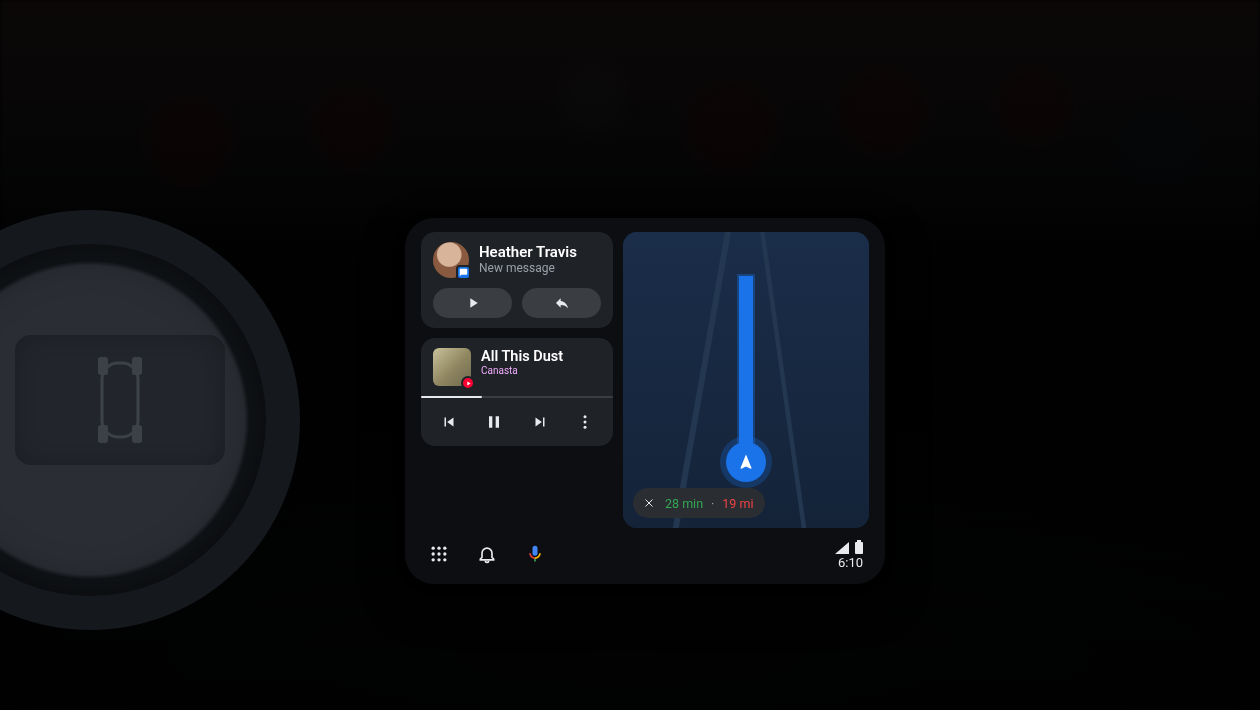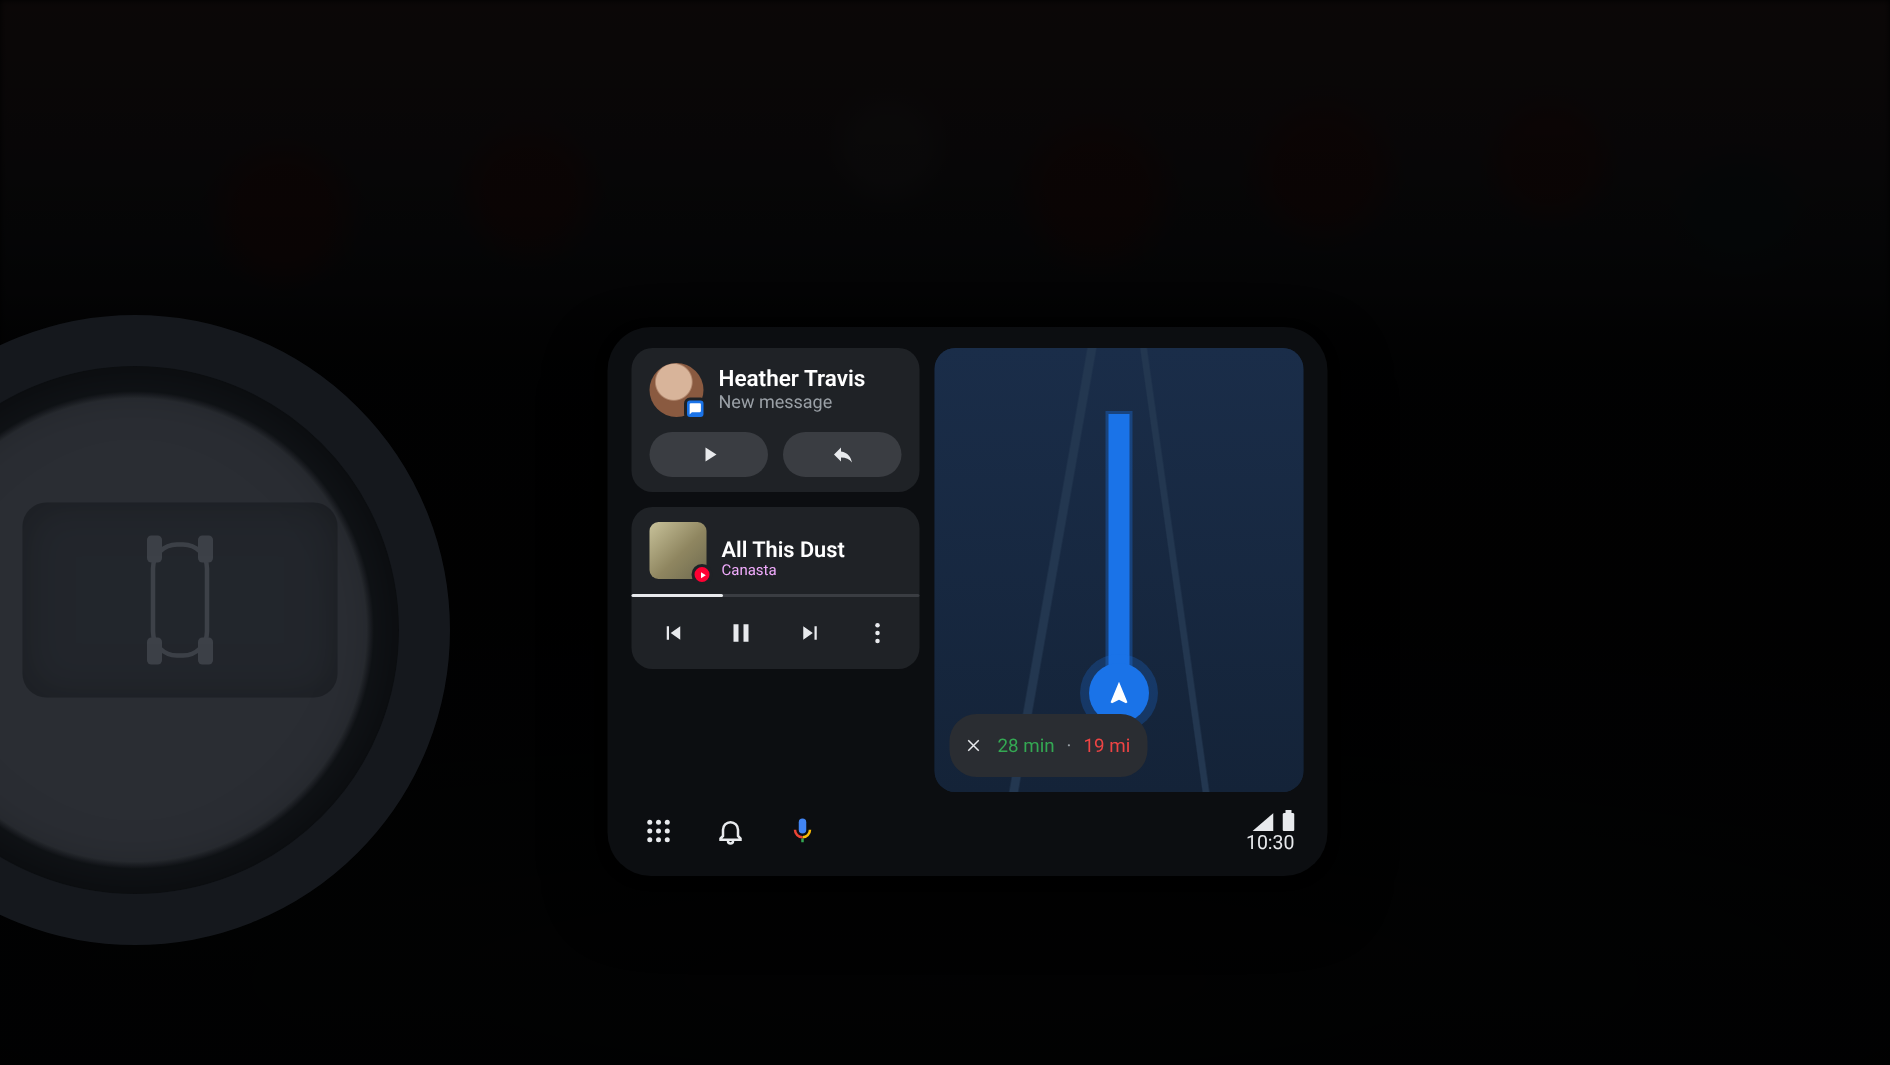--- a/index.html
+++ b/index.html
@@ -70,21 +70,21 @@
   .avatar { width:36px; height:36px; border-radius:50%; background: radial-gradient(circle at 45% 35%, #d8b49a 0 38%, #8a5a40 42% 100%); }
   .avatar-badge{position:absolute;right:-2px;bottom:-2px;width:15px;height:15px;border-radius:4px;background:#1a73e8;border:2px solid #1f2226;display:flex;align-items:center;justify-content:center}
   .avatar-badge svg{width:9px;height:9px}
   .msg-texts{line-height:1.15}
   .msg-name { font-size:15px; font-weight:600; color:#fff;}
   .msg-sub  { font-size:12px; color:#9aa0a6;}
   .msg-actions{display:flex;gap:10px;margin-top:10px}
   .pill{flex:1;height:30px;border-radius:15px;background:#3a3d42;display:flex;align-items:center;justify-content:center;cursor:pointer}
   .pill svg{width:16px;height:16px;fill:#e8eaed}
   
-  .media-head{display:flex;gap:10px;align-items:flex-end}
+  .media-head{display:flex;gap:10px;align-items:flex-start}
   .art{width:38px;height:38px;border-radius:6px;position:relative;flex:none;
        background:linear-gradient(135deg,#c8c29a,#8f8660 55%,#6e6a4f)}
   .art-badge{position:absolute;right:-4px;bottom:-4px;width:14px;height:14px;border-radius:50%;background:#ff0033;border:2px solid #1f2226;display:flex;align-items:center;justify-content:center}
   .art-badge svg{width:7px;height:7px;fill:#fff}
   .trk-title{font-size:14.5px;font-weight:600;color:#fff}
   .trk-artist{font-size:10px;color:#f0abfc}
   .progress{height:2px;background:#3a3d42;border-radius:1px;margin:10px -12px 0 -12px;position:relative}
   .progress .fill{height:100%;background:#e8eaed;border-radius:1px}
   .media-ctrls{display:flex;align-items:center;justify-content:space-between;margin-top:10px;padding:0 2px}
   .mctrl{width:28px;height:28px;display:flex;align-items:center;justify-content:center;cursor:pointer}
@@ -101,21 +101,21 @@
          background:#1a73e8;box-shadow:0 0 0 2px rgba(26,115,232,.35)}
   .puck{position:absolute;left:50%;top:210px;transform:translateX(-50%);width:40px;height:40px;border-radius:50%;
         background:#1a73e8;display:flex;align-items:center;justify-content:center;
         box-shadow:0 0 0 6px rgba(26,115,232,.25)}
   .puck svg{width:18px;height:18px;fill:#fff}
   .dir-banner{position:absolute;left:10px;right:10px;top:10px;background:#0f9d58;border-radius:10px;
               padding:7px 10px 8px 10px;color:#fff;display:flex;gap:10px;align-items:flex-start}
   .dir-banner .arrow{width:24px;height:24px;flex:none;margin-top:2px}
   .dir-dist{font-size:12px;opacity:.9;line-height:1}
   .dir-road{font-size:14px;font-weight:700;line-height:1.2;margin-top:2px}
-  .eta{position:absolute;left:10px;bottom:10px;background:#2a2d32;border-radius:18px;height:42px;
+  .eta{position:absolute;left:10px;bottom:10px;background:#2a2d32;border-radius:18px;height:30px;
        display:flex;align-items:center;gap:8px;padding:0 12px 0 8px;font-size:12.5px}
   .eta .x{width:16px;height:16px;display:flex;align-items:center;justify-content:center;cursor:pointer}
   .eta .x svg{width:12px;height:12px;stroke:#e8eaed;stroke-width:2;fill:none}
   .eta .t{color:#34a853}
   .eta .dot{color:#9aa0a6}
   .eta .d{color:#ef4444}
   
   .bottombar{height:40px;margin-top:6px;display:flex;align-items:center;justify-content:space-between;padding:0 6px}
   .bb-left{display:flex;gap:24px;align-items:center}
   .bb-btn{width:24px;height:24px;display:flex;align-items:center;justify-content:center;cursor:pointer}
@@ -272,16 +272,16 @@
     <div class="bb-right">
       <div class="sigbat">
         <svg width="14" height="12" viewBox="0 0 14 12">
             <path fill="#e8eaed" d="M0 12h14V0z"></path>
           </svg>
         <svg width="8" height="14" viewBox="0 0 8 14">
             <rect x="0" y="2" width="8" height="12" rx="1" fill="#e8eaed"></rect>
             <rect x="2" y="0" width="4" height="2" fill="#e8eaed"></rect>
           </svg>
       </div>
-      <div class="clock">10:30</div>
+      <div class="clock">6:10</div>
     </div>
   </div>
 </div>
 
 </body></html>

